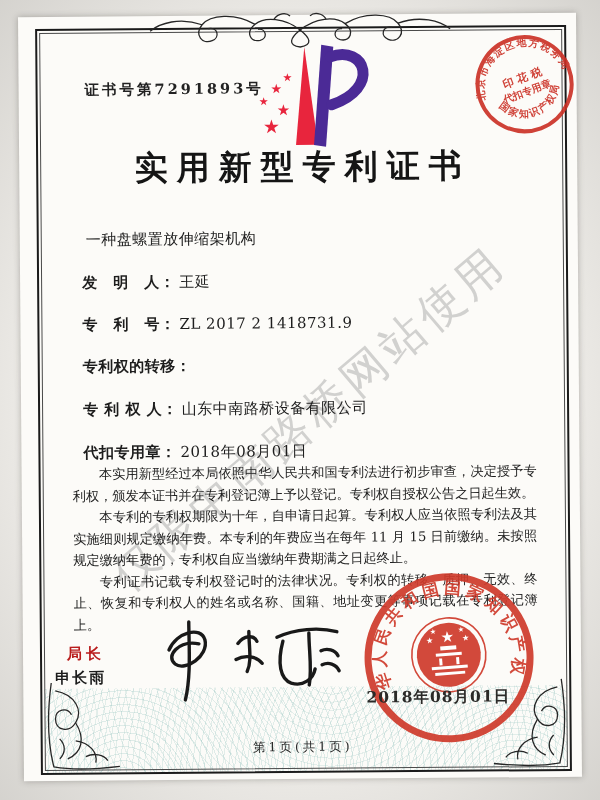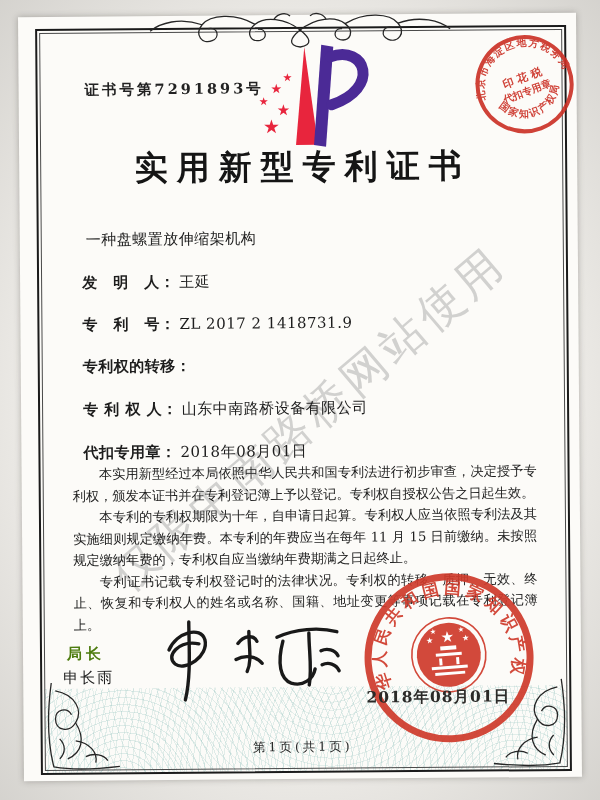--- a/index.html
+++ b/index.html
@@ -55,22 +55,22 @@
   .field-label{font-weight:700;letter-spacing:.5px;}
   .field-value{font-weight:500;margin-left:4px;letter-spacing:.5px;}
   #row-0{top:214px;} #row-1{top:257px;} #row-2{top:299px;}
   #row-3{top:341px;} #row-4{top:384px;} #row-5{top:427px;}
   #body-text{
     position:absolute;left:51px;top:447px;width:464px;
     font-size:13.2px;line-height:21.5px;color:#1e1e1e;text-align:justify;
     font-weight:500;
   }
   #body-text p{margin:0;text-indent:2em;}
-  #sig-title{position:absolute;left:44px;top:628px;font-size:15px;letter-spacing:4px;color:#4d7c0f;font-weight:600;}
-  #sig-name{position:absolute;left:40px;top:652px;font-size:15px;letter-spacing:2px;color:#1c1c1c;font-weight:400;}
+  #sig-title{position:absolute;left:44px;top:628px;font-size:15px;letter-spacing:4px;color:#b91c1c;font-weight:600;}
+  #sig-name{position:absolute;left:32px;top:652px;font-size:15px;letter-spacing:2px;color:#1c1c1c;font-weight:700;}
   #sig-script{position:absolute;left:118px;top:596px;width:215px;height:100px;}
   #seal{position:absolute;left:338px;top:556px;width:176px;height:176px;transform:rotate(-4deg);opacity:.92;}
   #seal-date{
     position:absolute;left:343px;top:673px;z-index:5;
     font-size:15.5px;font-weight:700;color:#2b2a28;letter-spacing:1px;
   }
   #tax-stamp{position:absolute;left:449px;top:14px;width:114px;height:114px;transform:rotate(-20deg);opacity:.9;}
   #footer-page{
     position:absolute;left:0;top:724px;width:100%;text-align:center;
     font-size:12.5px;letter-spacing:3px;color:#2a2a2a;

